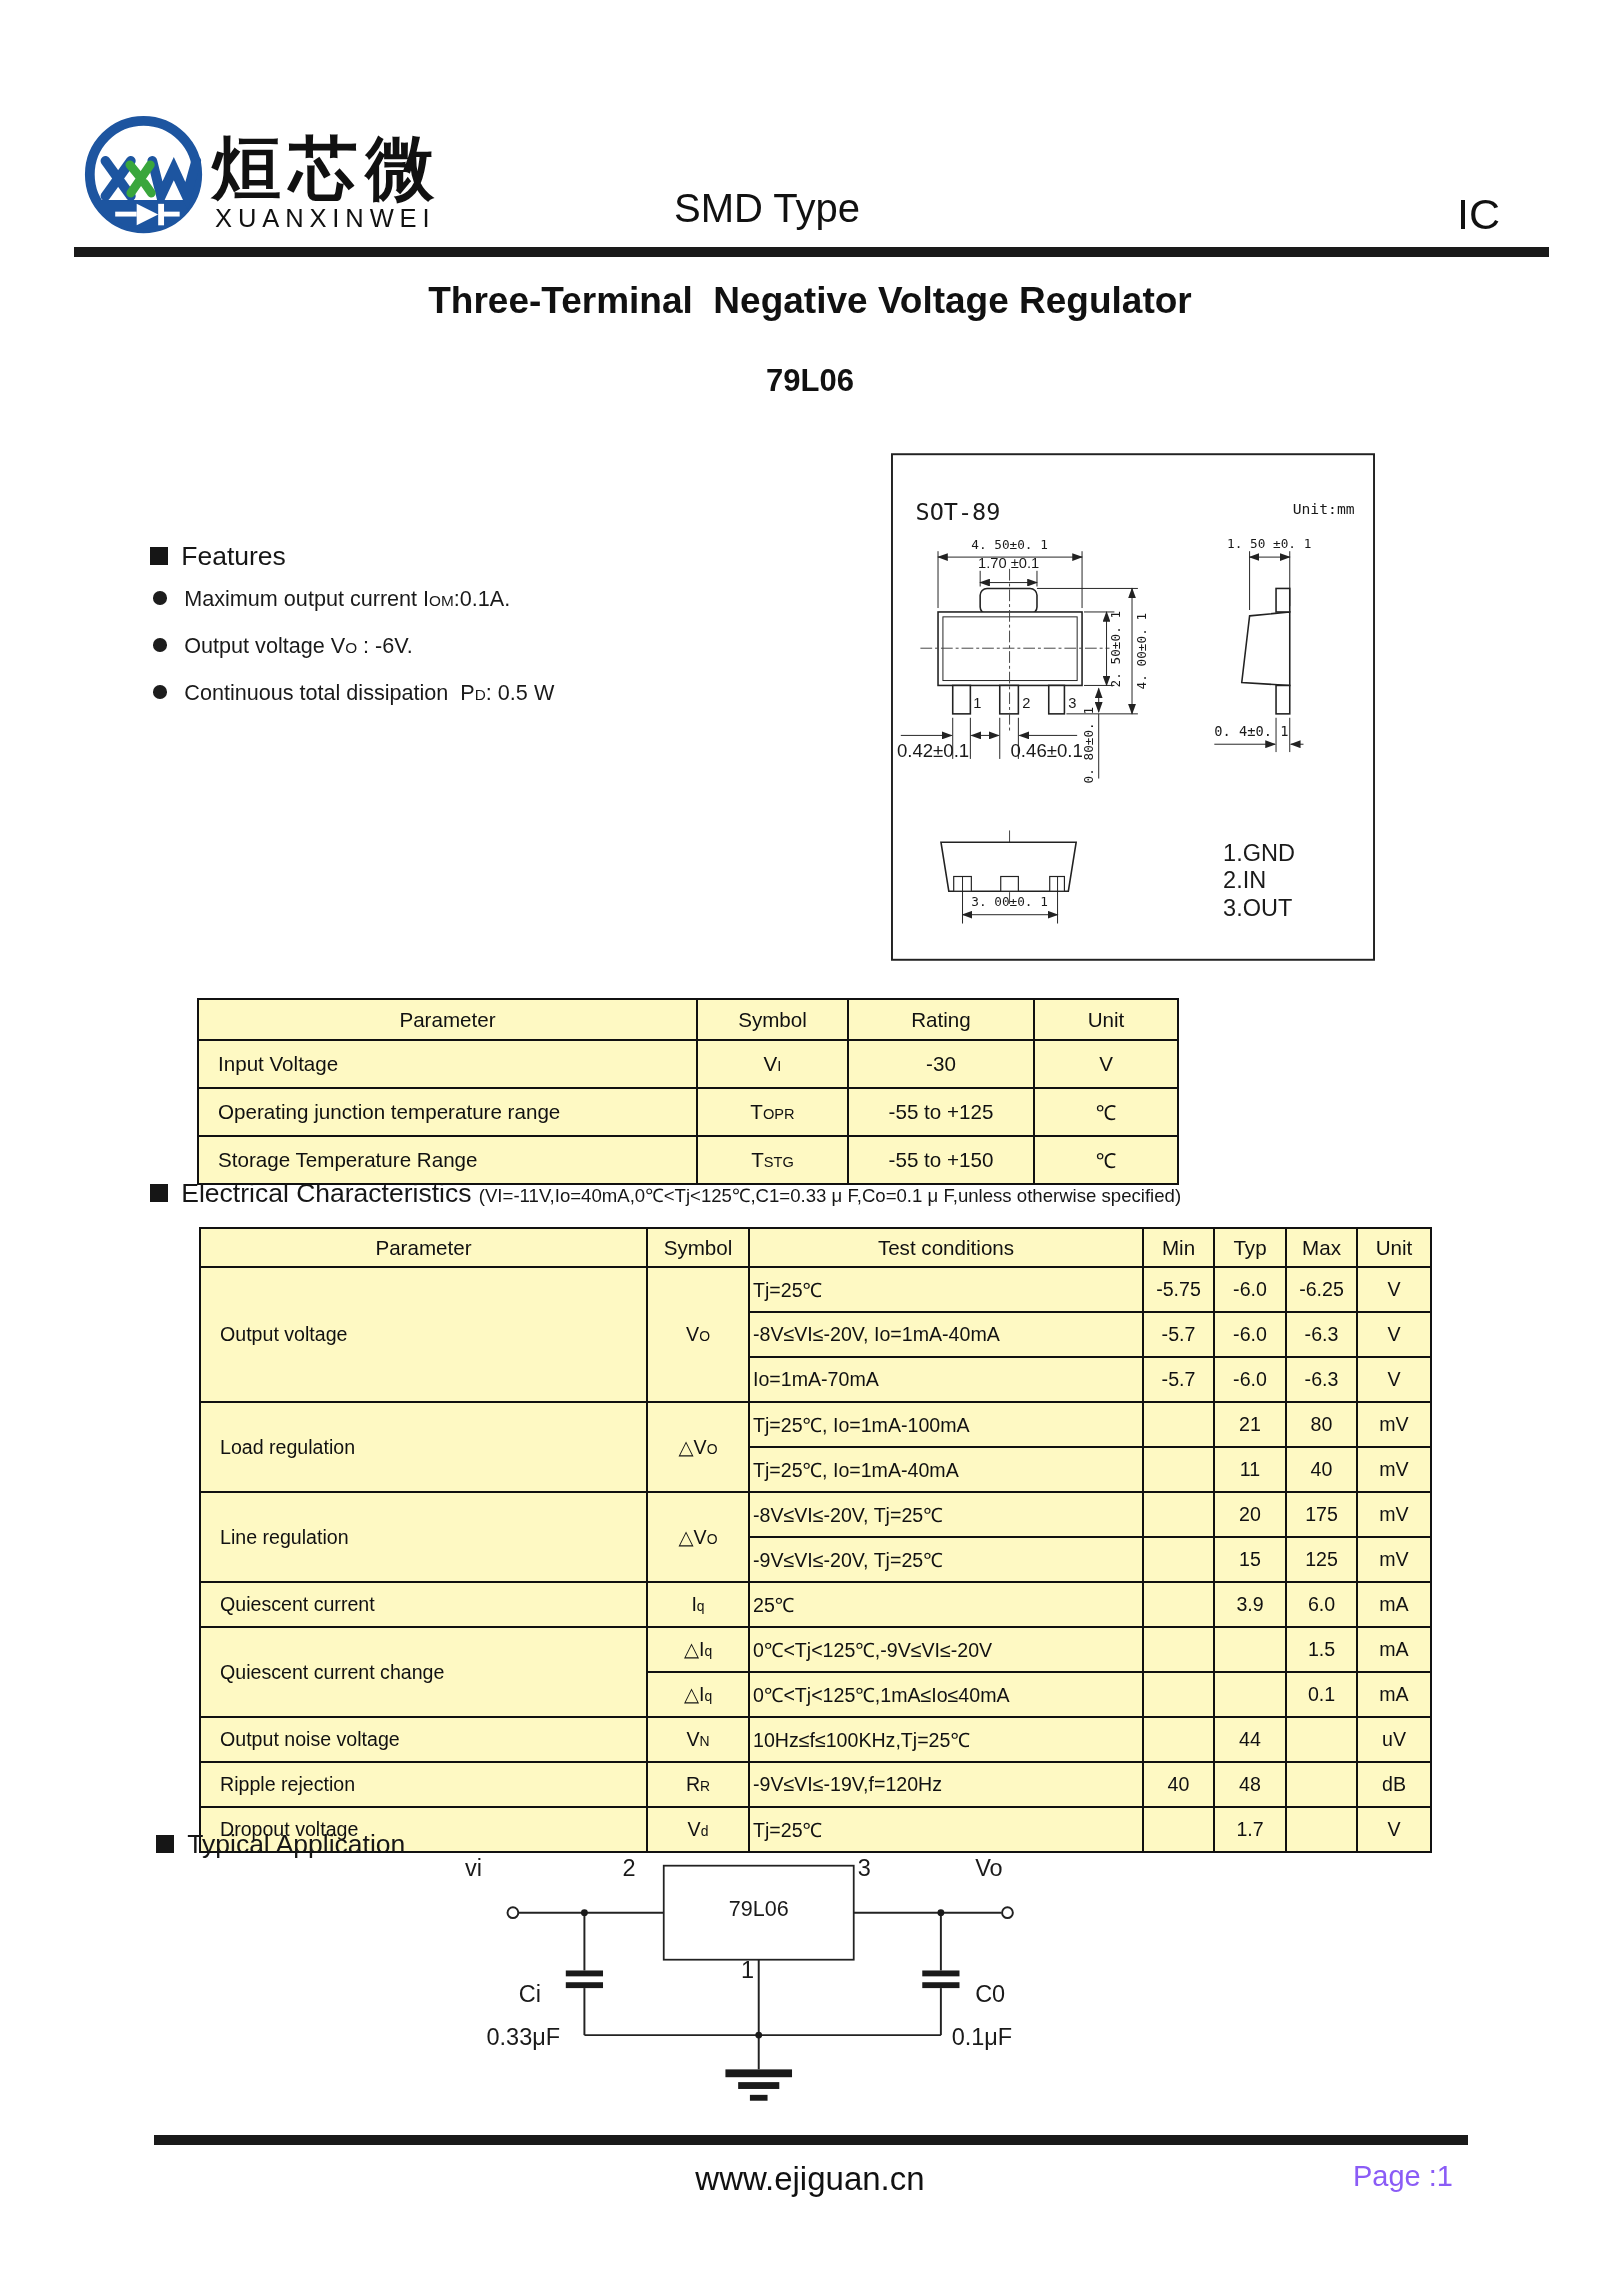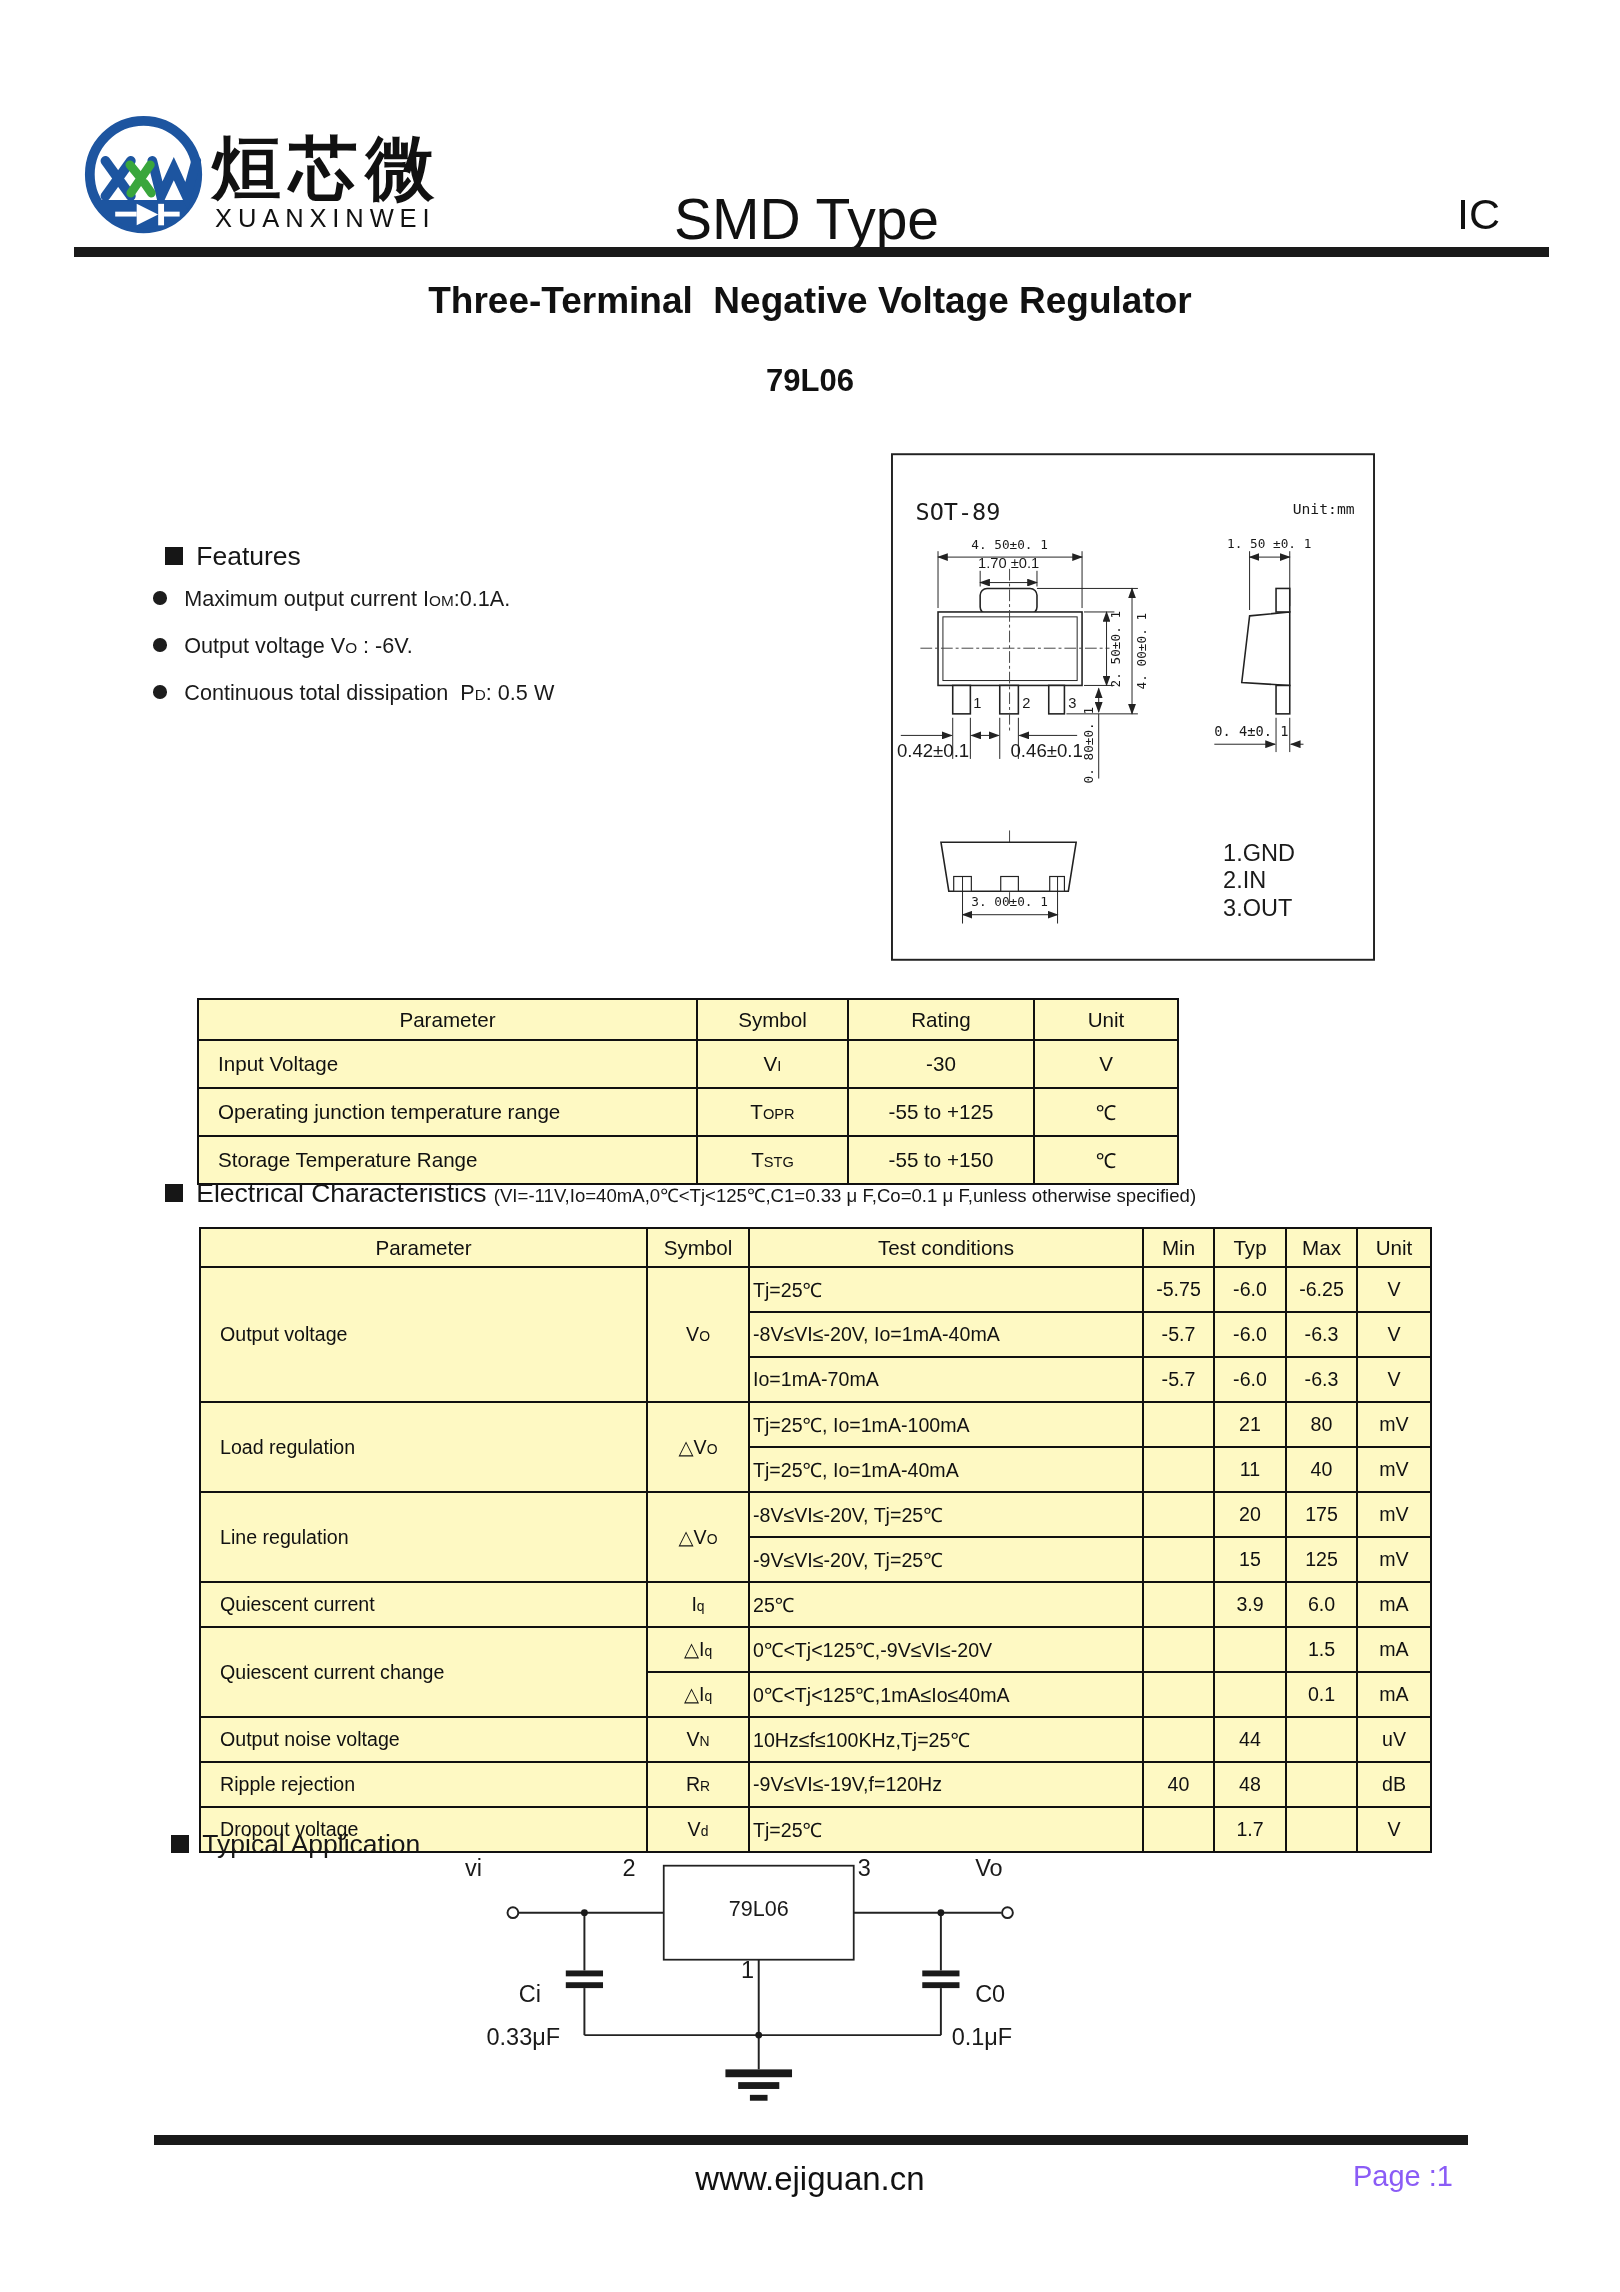--- a/index.html
+++ b/index.html
@@ -3,30 +3,30 @@
 <meta charset="utf-8">
 <style>
   html,body{margin:0;padding:0;background:#888;}
   .page{position:relative;width:1620px;height:2293px;background:#ffffff;margin:0 auto;
         font-family:"Liberation Sans",sans-serif;color:#1a1a1a;overflow:hidden;}
   .abs{position:absolute;}
 
   
   .brand-cn{font-size:69px;font-weight:bold;letter-spacing:7.8px;color:#111;font-family:"Liberation Sans",sans-serif;}
   .brand-en{font-size:25.5px;letter-spacing:5.9px;color:#111;}
-  .doctype{font-size:57px;color:#111;text-align:right;}
+  .doctype{font-size:40px;color:#111;text-align:right;}
   .cat{font-size:43px;color:#111;}
   .rule{background:#1a1a1a;}
 
   
   .title-main{width:100%;text-align:center;font-size:37px;font-weight:bold;white-space:pre;color:#111;}
   .part-no{width:100%;text-align:center;font-size:31px;font-weight:bold;color:#111;}
 
   
-  .sec{font-size:26.5px;color:#161616;white-space:nowrap;margin-left:15px;}
+  .sec{font-size:26.5px;color:#161616;white-space:nowrap;}
   .sec .sq{display:inline-block;width:17.6px;height:17.6px;background:#161616;margin-right:13.7px;}
   .sec small{font-size:18.6px;}
 
   
   .feat-item{font-size:21.6px;color:#1a1a1a;white-space:pre;}
   .feat-item .dot{display:inline-block;width:13.7px;height:13.7px;border-radius:50%;background:#1d1d1d;margin-right:17.6px;vertical-align:1px;}
   .ss{font-size:71%;}
 
   
   table{border-collapse:collapse;table-layout:fixed;background:#fef9c3;margin-left:29px;}

